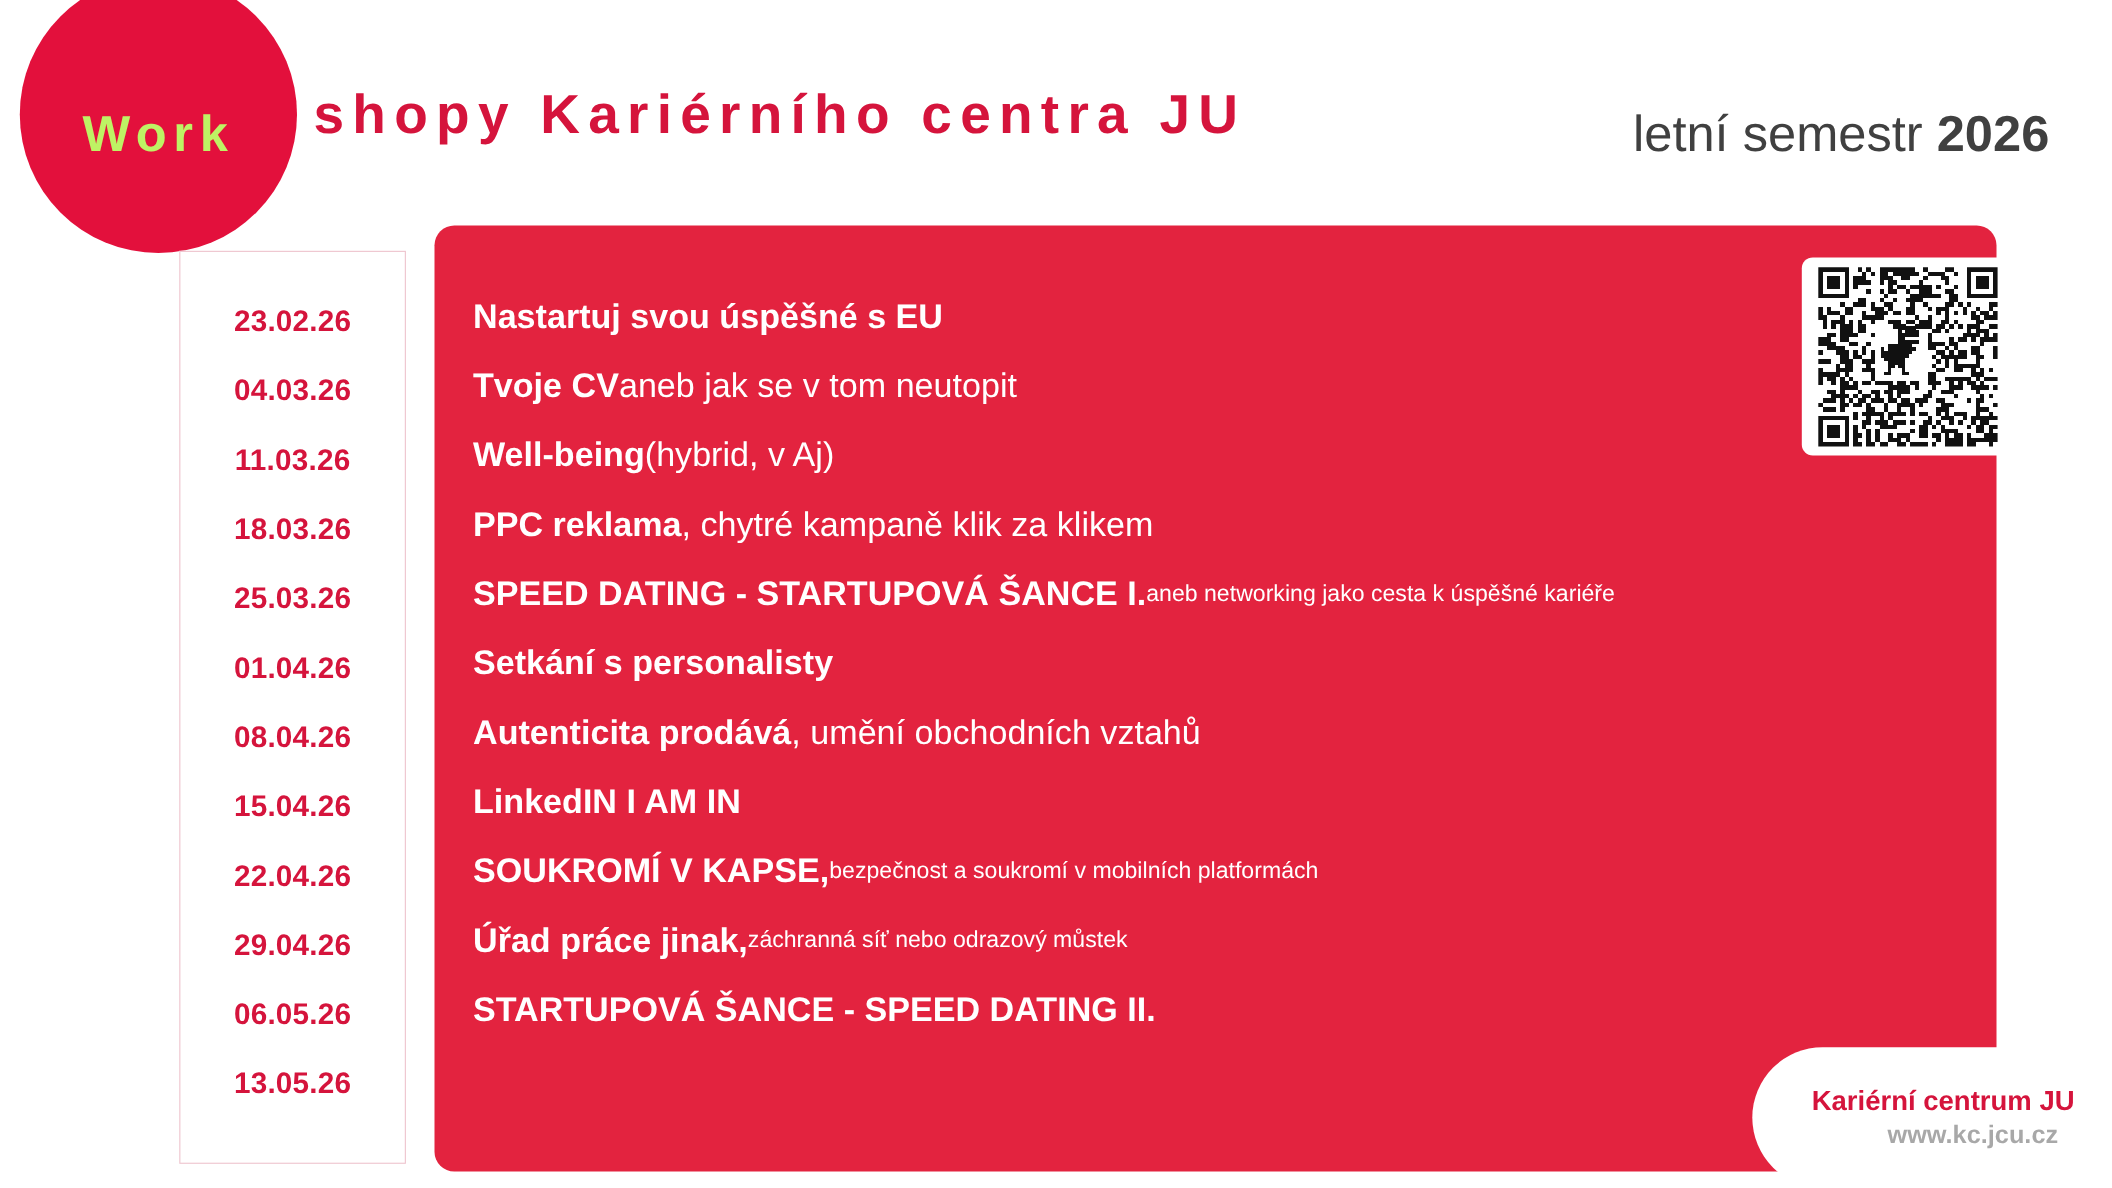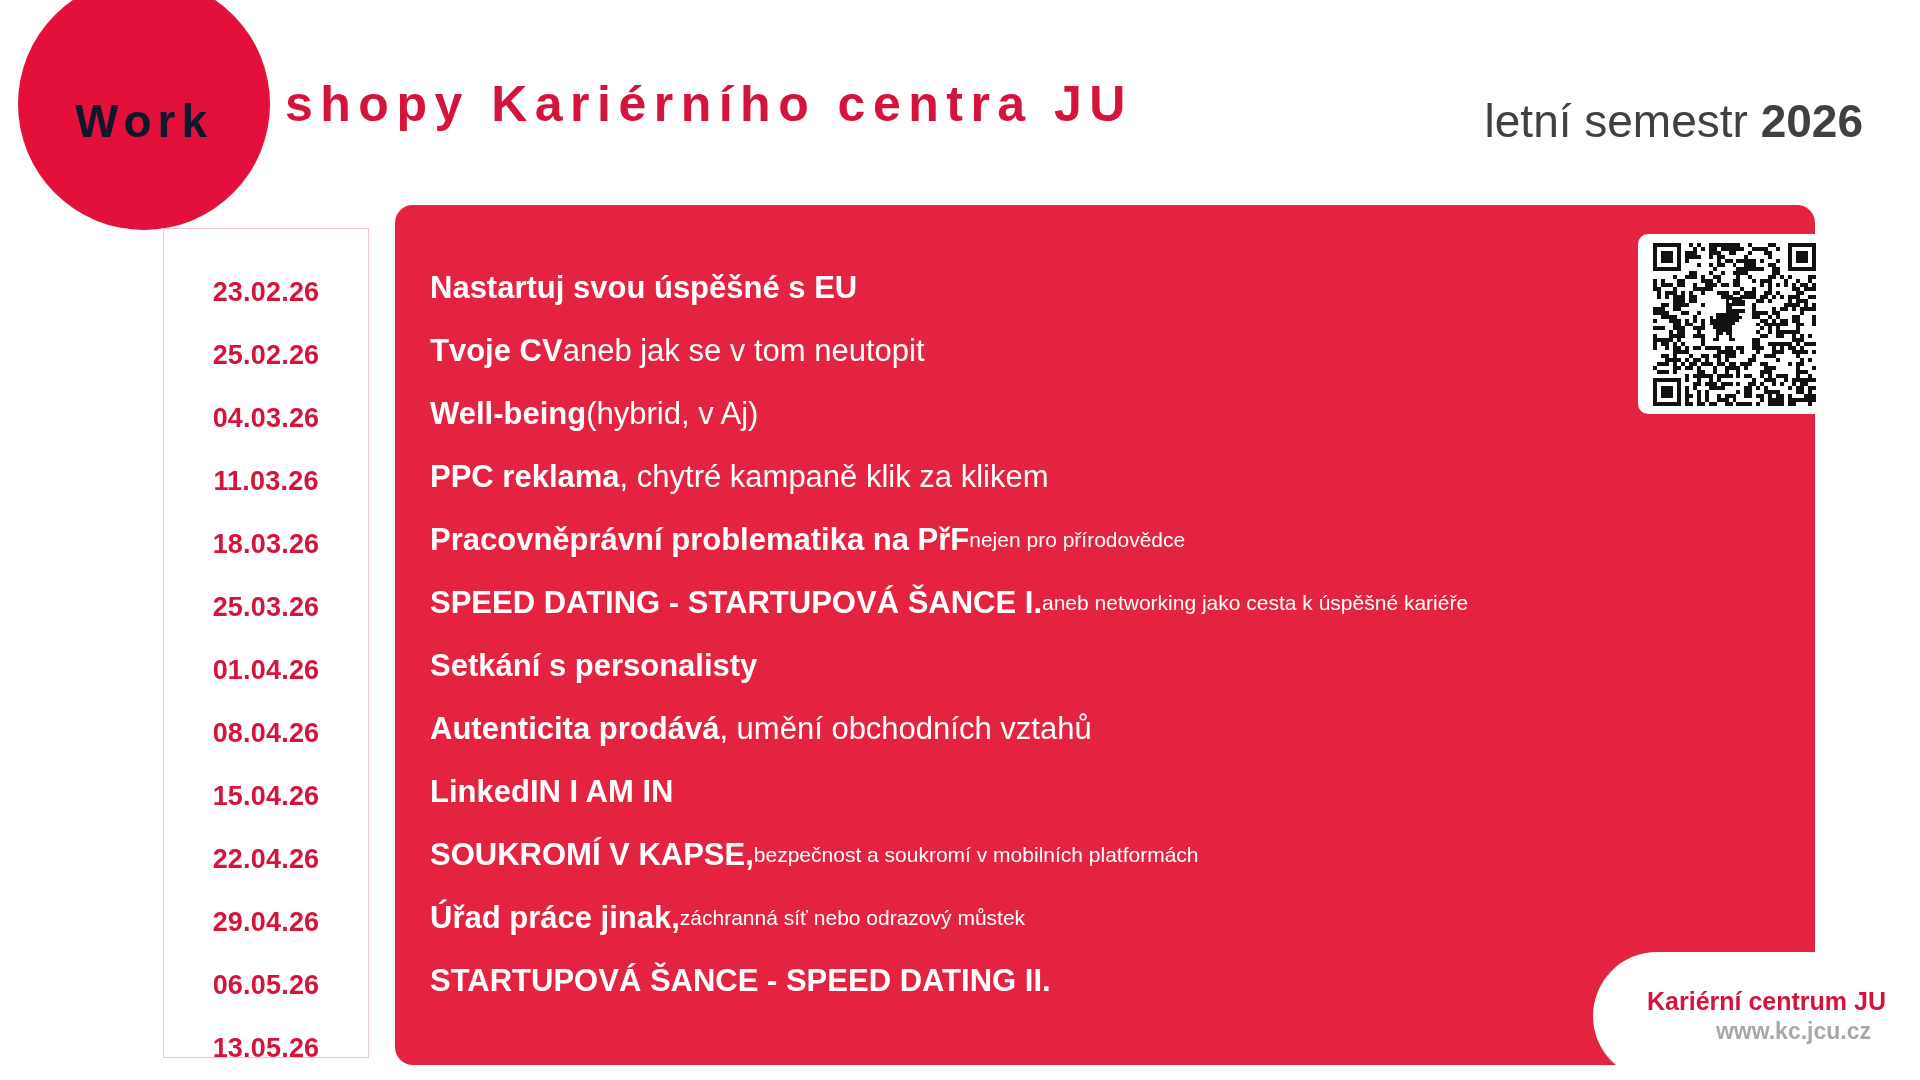--- a/index.html
+++ b/index.html
@@ -8,21 +8,21 @@
 
   #poster { position:relative; width:1920px; height:1080px; background:#ffffff; }
 
   
   .work-circle{
     position:absolute; left:18px; top:-22px; width:252px; height:252px;
     border-radius:50%; background:#e3103c;
     display:flex; align-items:center; justify-content:center;
   }
   .work-circle .work-label{
-    color:#0f172a; font-size:46px; font-weight:bold; letter-spacing:6px;
+    color:#bef264; font-size:46px; font-weight:bold; letter-spacing:6px;
     margin-top:34px; white-space:nowrap;
   }
   .header-line{
     position:absolute; left:285px; top:58px; width:1620px; height:92px;
     display:flex; align-items:center; white-space:nowrap;
   }
   .header-main{
     color:#d5143c; font-size:50px; font-weight:bold; letter-spacing:7.5px;
   }
   .header-right{
@@ -97,21 +97,20 @@
     <span class="header-main">shopy Kariérního centra JU</span>
     <span class="header-right">
       <span>letní semestr </span><b>2026</b>
     </span>
   </div>
 
   <div class="red-panel"></div>
 
   <div class="dates-box" id="dates-box">
       <div class="date-cell">23.02.26</div>
-      <div class="date-cell">25.02.26</div>
       <div class="date-cell">04.03.26</div>
       <div class="date-cell">11.03.26</div>
       <div class="date-cell">18.03.26</div>
       <div class="date-cell">25.03.26</div>
       <div class="date-cell">01.04.26</div>
       <div class="date-cell">08.04.26</div>
       <div class="date-cell">15.04.26</div>
       <div class="date-cell">22.04.26</div>
       <div class="date-cell">29.04.26</div>
       <div class="date-cell">06.05.26</div>
@@ -126,24 +125,20 @@
         <span class="t-bold">Tvoje CV</span>
         <span class="t-reg"> aneb jak se v tom neutopit</span>
       </div>
       <div class="row">
         <span class="t-bold">Well-being</span>
         <span class="t-reg"> (hybrid, v Aj)</span>
       </div>
       <div class="row">
         <span class="t-bold">PPC reklama</span>
         <span class="t-reg">, chytré kampaně klik za klikem</span>
-      </div>
-      <div class="row">
-        <span class="t-bold">Pracovněprávní problematika na PřF</span>
-        <span class="t-small"> nejen pro přírodovědce</span>
       </div>
       <div class="row">
         <span class="t-bold">SPEED DATING - STARTUPOVÁ ŠANCE I.</span>
         <span class="t-small"> aneb networking jako cesta k úspěšné kariéře</span>
       </div>
       <div class="row">
         <span class="t-bold">Setkání s personalisty</span>
       </div>
       <div class="row">
         <span class="t-bold">Autenticita prodává</span>

